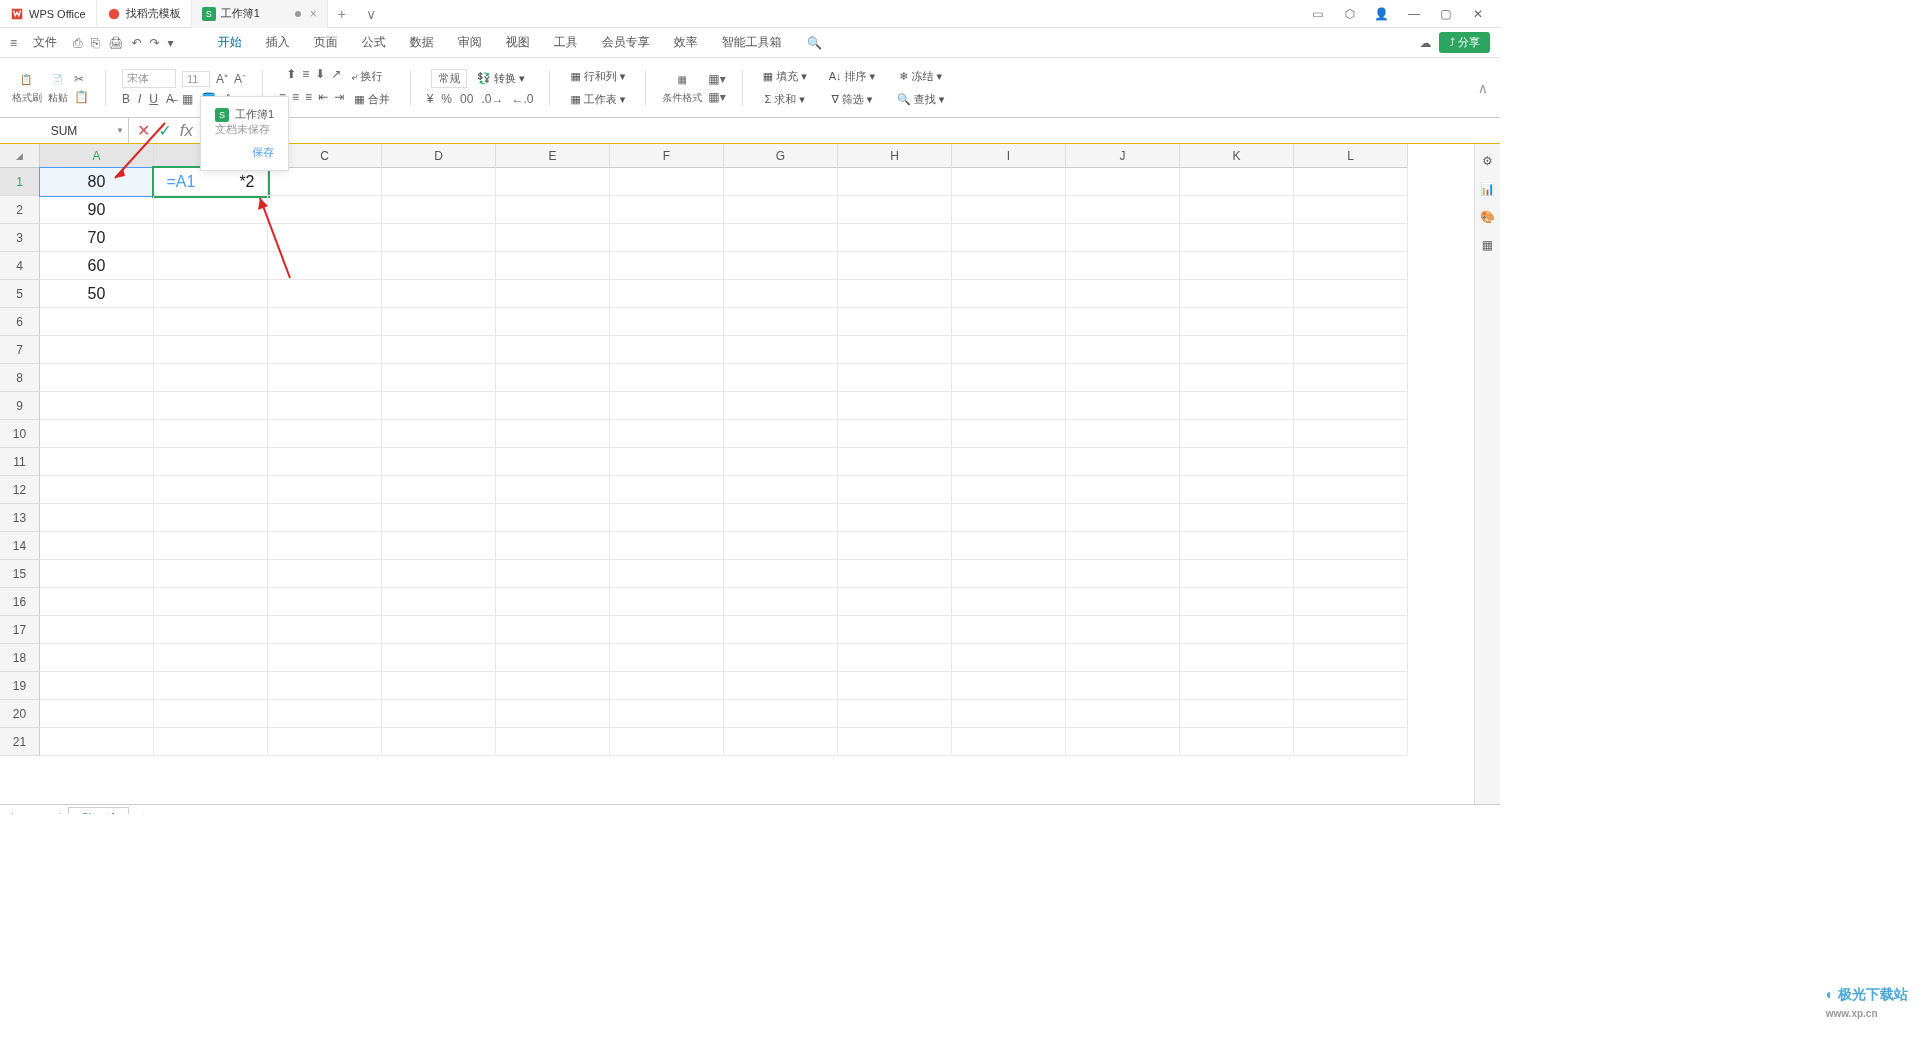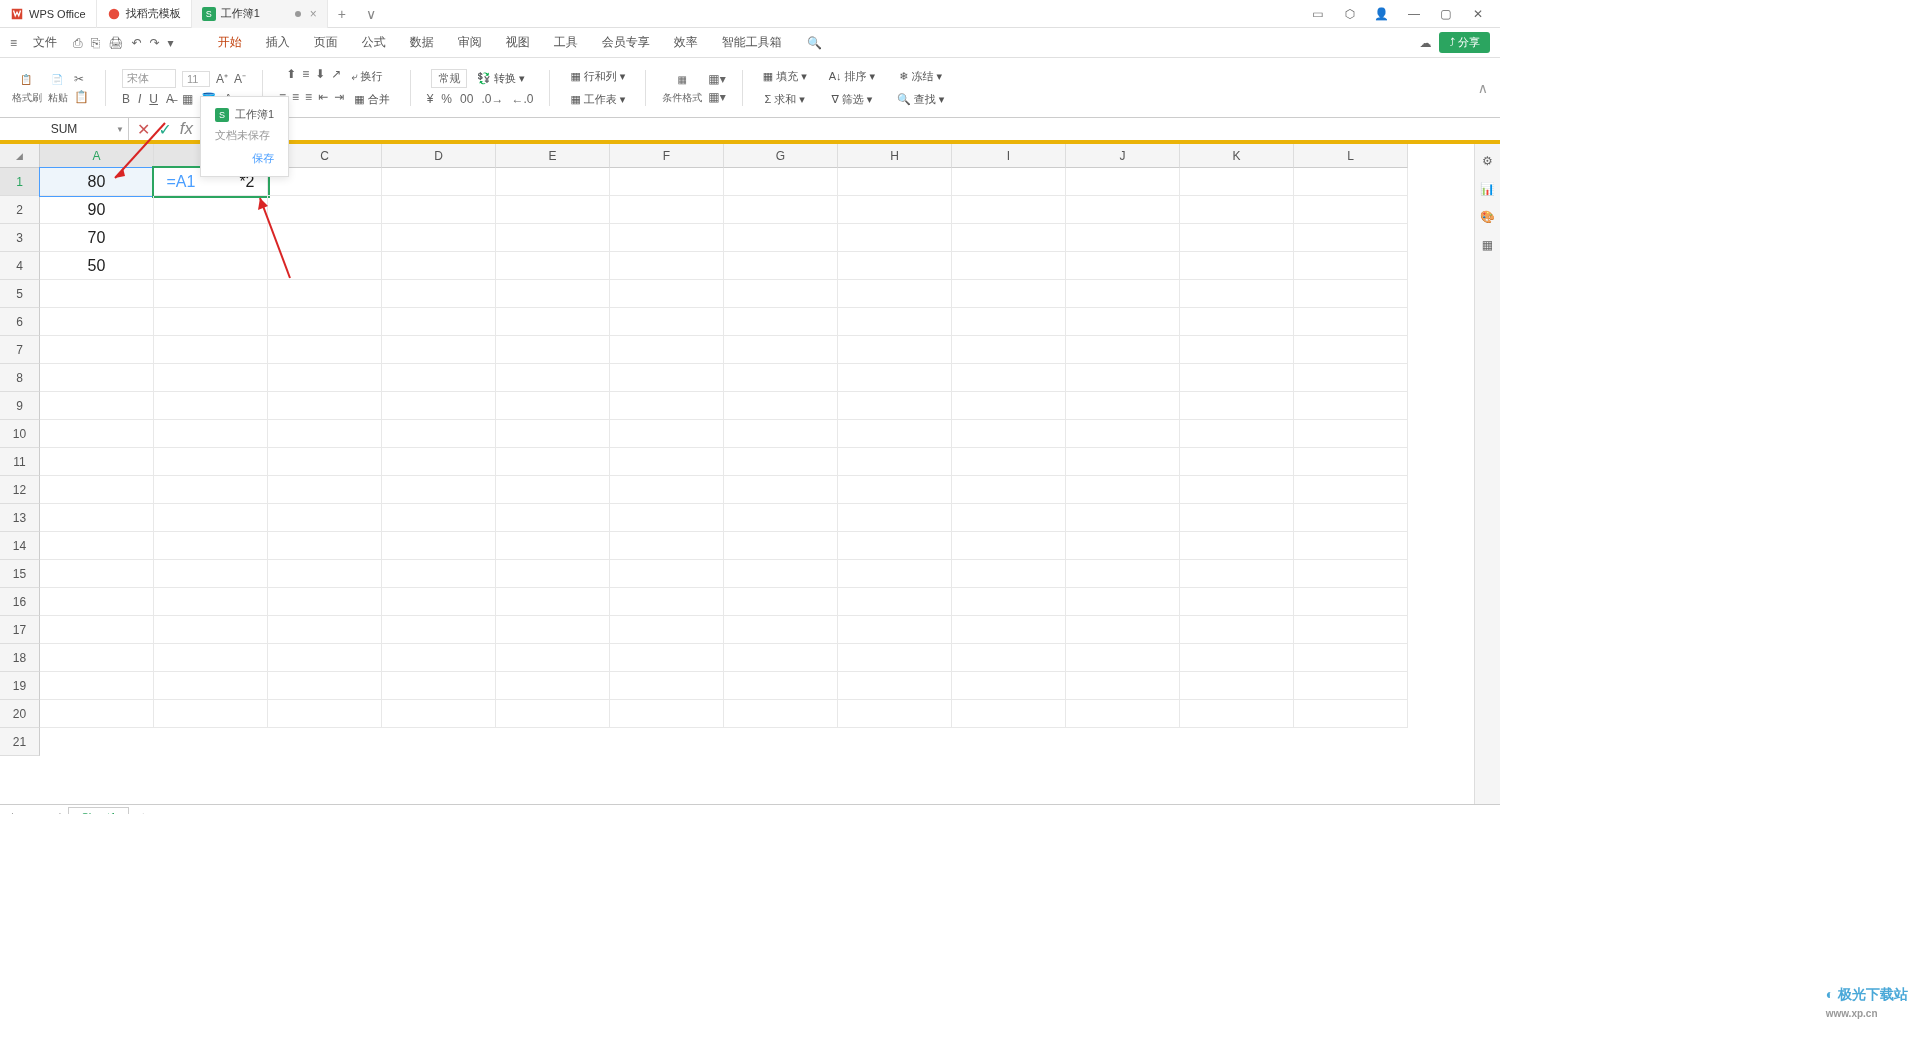--- a/index.html
+++ b/index.html
@@ -8,36 +8,36 @@
 .title-bar { height: 28px; background: #fff; display: flex; align-items: center; border-bottom: 1px solid #e0e0e0; }
 .tab { display: flex; align-items: center; padding: 0 10px; height: 28px; font-size: 11px; color: #333; gap: 5px; border-right: 1px solid #e8e8e8; }
 .tab.active { background: #f5f5f5; }
 .tab-close { color: #999; font-size: 12px; cursor: pointer; margin-left: 4px; }
 .new-tab { padding: 0 10px; color: #888; font-size: 14px; }
 .win-controls { margin-left: auto; display: flex; gap: 8px; padding-right: 10px; }
 .win-btn { width: 24px; height: 24px; display: flex; align-items: center; justify-content: center; color: #666; font-size: 12px; }
 
 .menu-bar { height: 30px; display: flex; align-items: center; padding: 0 10px; gap: 8px; border-bottom: 1px solid #e0e0e0; font-size: 12px; }
 .menu-item { padding: 0 8px; color: #555; }
-.menu-item.active { color: #c2410c; }
+.menu-item.active { color: #0369a1; }
 .menu-right { margin-left: auto; display: flex; gap: 8px; align-items: center; }
 .share-btn { background: #2ba560; color: #fff; padding: 3px 10px; border-radius: 3px; font-size: 11px; }
 
 .ribbon { height: 60px; display: flex; align-items: center; padding: 0 12px; gap: 14px; border-bottom: 1px solid #ccc; background: #fff; font-size: 11px; color: #666; position: relative; }
 .ribbon-group { display: flex; align-items: center; gap: 6px; }
 .rg-col { display: flex; flex-direction: column; align-items: center; gap: 2px; font-size: 10px; }
 .rg-icon { width: 18px; height: 18px; display: flex; align-items: center; justify-content: center; }
 .ribbon-btn { display: flex; align-items: center; gap: 3px; padding: 2px 4px; font-size: 11px; color: #555; }
 .rg-sep { width: 1px; height: 36px; background: #e0e0e0; margin: 0 2px; }
 
 .autosave-tooltip { position: absolute; left: 200px; top: 38px; background: #fff; border: 1px solid #ddd; box-shadow: 0 2px 8px rgba(0,0,0,0.1); padding: 10px 14px; font-size: 11px; color: #555; z-index: 10; }
 .autosave-tooltip .dot-row { display: flex; align-items: center; gap: 6px; }
 .autosave-tooltip .save-link { color: #4a9eff; margin-top: 8px; text-align: right; }
 
-.formula-bar { height: 26px; display: flex; align-items: center; border-bottom: 4px solid #eab308; }
+.formula-bar { height: 26px; display: flex; align-items: center; border-bottom: 1px solid #eab308; }
 .name-box { width: 129px; padding: 0 6px; font-size: 12px; color: #333; border-right: 1px solid #ccc; height: 100%; display: flex; align-items: center; justify-content: center; position: relative; }
 .name-box .dd { position: absolute; right: 4px; color: #888; font-size: 8px; }
 .fb-icons { display: flex; align-items: center; gap: 8px; padding: 0 8px; color: #888; }
 .fb-cancel { color: #c55; }
 .fb-accept { color: #2a8; }
 .fx { font-style: italic; font-size: 17px; }
 .formula-input { flex: 1; padding: 0 6px; font-size: 12px; color: #333; }
 
 .sheet-area { display: flex; height: 636px; position: relative; }
 .corner { width: 40px; height: 24px; background: #f0f0f0; border-right: 1px solid #ccc; border-bottom: 1px solid #ccc; display: flex; align-items: center; justify-content: center; font-size: 9px; color: #888; }
@@ -234,21 +234,21 @@
     <span class="ribbon-btn">❄ <span>冻结</span> ▾</span>
     <span class="ribbon-btn">🔍 <span>查找</span> ▾</span>
   </div>
   <span style="margin-left:auto;color:#999;font-size:14px">∧</span>
 
   <div class="autosave-tooltip">
     <div class="dot-row">
       <span style="background:#2ba560;color:#fff;width:14px;height:14px;display:flex;align-items:center;justify-content:center;font-size:9px;border-radius:2px">S</span>
       <span>工作簿1</span>
     </div>
-    <div style="margin-top:6px;color:#999">文档未保存</div>
+    <div style="color:#999">文档未保存</div>
     <div class="save-link">保存</div>
   </div>
 </div>
 
 <div class="formula-bar">
   <div class="name-box">
     <span>SUM</span>
     <span class="dd">▼</span>
   </div>
   <div class="fb-icons">
@@ -342,20 +342,34 @@
             <div class="cell"></div>
             <div class="cell"></div>
             <div class="cell"></div>
             <div class="cell"></div>
             <div class="cell"></div>
             <div class="cell"></div>
             <div class="cell"></div>
             <div class="cell"></div>
           </div>
         <div class="cell-row">
+            <div class="cell">60</div>
+            <div class="cell"></div>
+            <div class="cell"></div>
+            <div class="cell"></div>
+            <div class="cell"></div>
+            <div class="cell"></div>
+            <div class="cell"></div>
+            <div class="cell"></div>
+            <div class="cell"></div>
+            <div class="cell"></div>
+            <div class="cell"></div>
+            <div class="cell"></div>
+          </div>
+        <div class="cell-row">
             <div class="cell">50</div>
             <div class="cell"></div>
             <div class="cell"></div>
             <div class="cell"></div>
             <div class="cell"></div>
             <div class="cell"></div>
             <div class="cell"></div>
             <div class="cell"></div>
             <div class="cell"></div>
             <div class="cell"></div>

